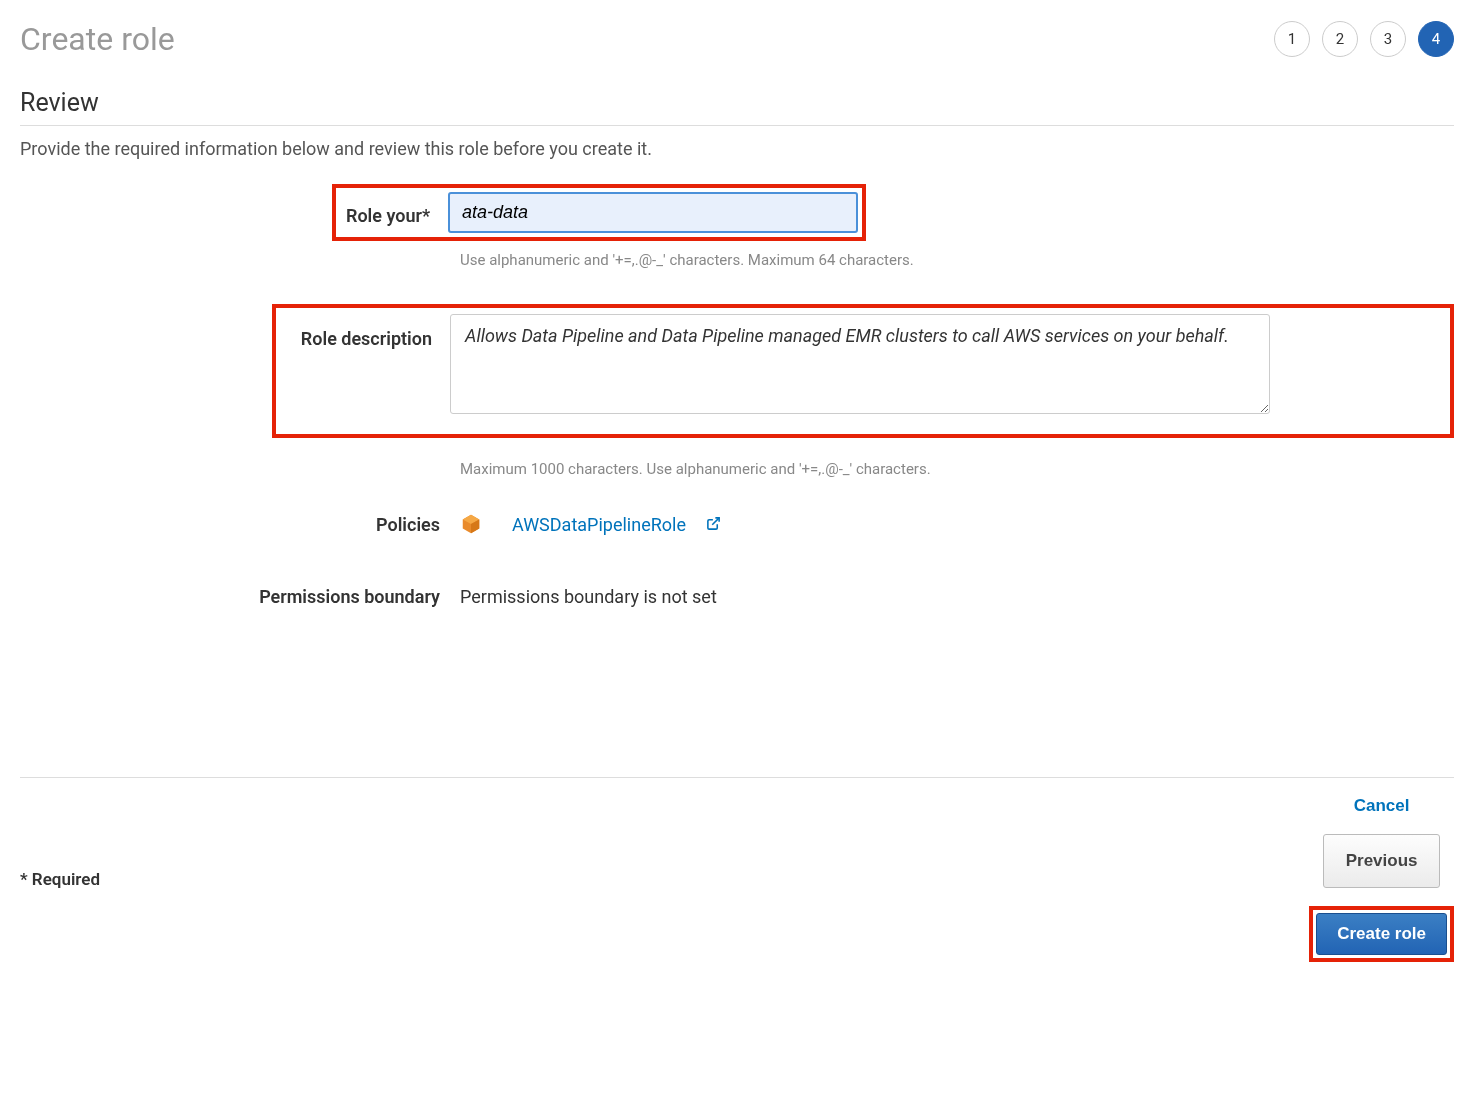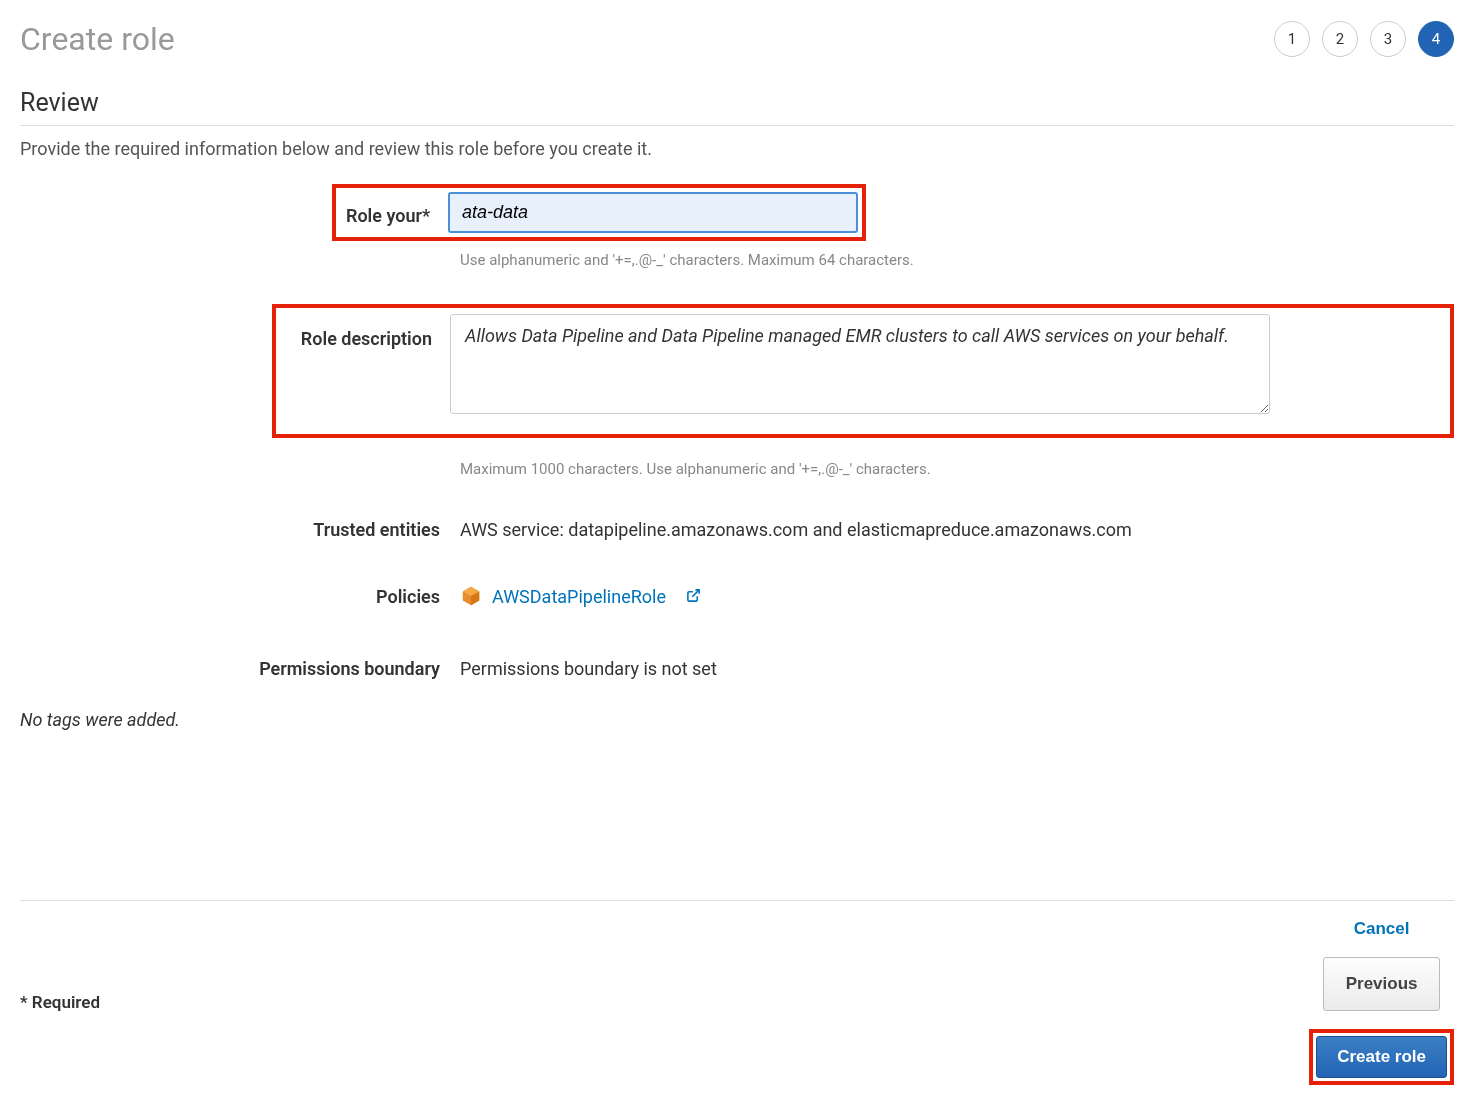--- a/index.html
+++ b/index.html
@@ -179,20 +179,21 @@
       margin-bottom: 18px;
     }
     
     .policy-link {
       color: #0073bb;
       text-decoration: none;
       font-size: 18px;
       display: inline-flex;
       align-items: flex-end;
       gap: 20px;
+      margin-left: 20px;
     }
     
     .policy-icon {
       display: inline-block;
       width: 22px;
       height: 22px;
       margin-right: 10px;
     }
     
     .policy-row {
@@ -303,24 +304,20 @@
     <div class="role-desc-wrapper">
       <div class="form-label">Role description</div>
       <textarea class="role-desc-textarea" style="">Allows Data Pipeline and Data Pipeline managed EMR clusters to call AWS services on your behalf.</textarea>
     </div>
   </div>
   <div class="hint-row">
     <div class="hint-spacer"></div>
     <div class="form-hint">Maximum 1000 characters. Use alphanumeric and '+=,.@-_' characters.</div>
   </div>
 
-  <div class="form-row" style="margin-bottom: 45px;">
-    <div class="form-label regular">Trusted entities</div>
-    <div class="form-value">AWS service: datapipeline.amazonaws.com and elasticmapreduce.amazonaws.com</div>
-  </div>
 
   <div class="form-row" style="margin-bottom: 45px; align-items:center;">
     <div class="form-label regular" style="padding-top:0;">Policies</div>
     <div class="form-value policy-row" style="padding-top:0;">
       <span class="policy-icon">
         <svg width="22" height="22" viewBox="0 0 24 24">
           <path fill="#e98b2c" d="M12 2 L3 7 L3 17 L12 22 L21 17 L21 7 Z"></path>
           <path fill="#f5a845" d="M12 2 L3 7 L12 12 L21 7 Z"></path>
           <path fill="#d67818" d="M12 12 L12 22 L21 17 L21 7 Z"></path>
         </svg>
@@ -336,21 +333,20 @@
         </span>
       </a>
     </div>
   </div>
 
   <div class="form-row" style="margin-bottom: 20px;">
     <div class="form-label regular">Permissions boundary</div>
     <div class="form-value">Permissions boundary is not set</div>
   </div>
 
-  <p class="tags-note">No tags were added.</p>
 
   <div class="footer">
     <div class="required-note">* Required</div>
     <div class="footer-buttons">
       <button class="btn-cancel">Cancel</button>
       <button class="btn-previous">Previous</button>
       <div class="btn-create-wrapper">
         <button class="btn-create">Create role</button>
       </div>
     </div>

